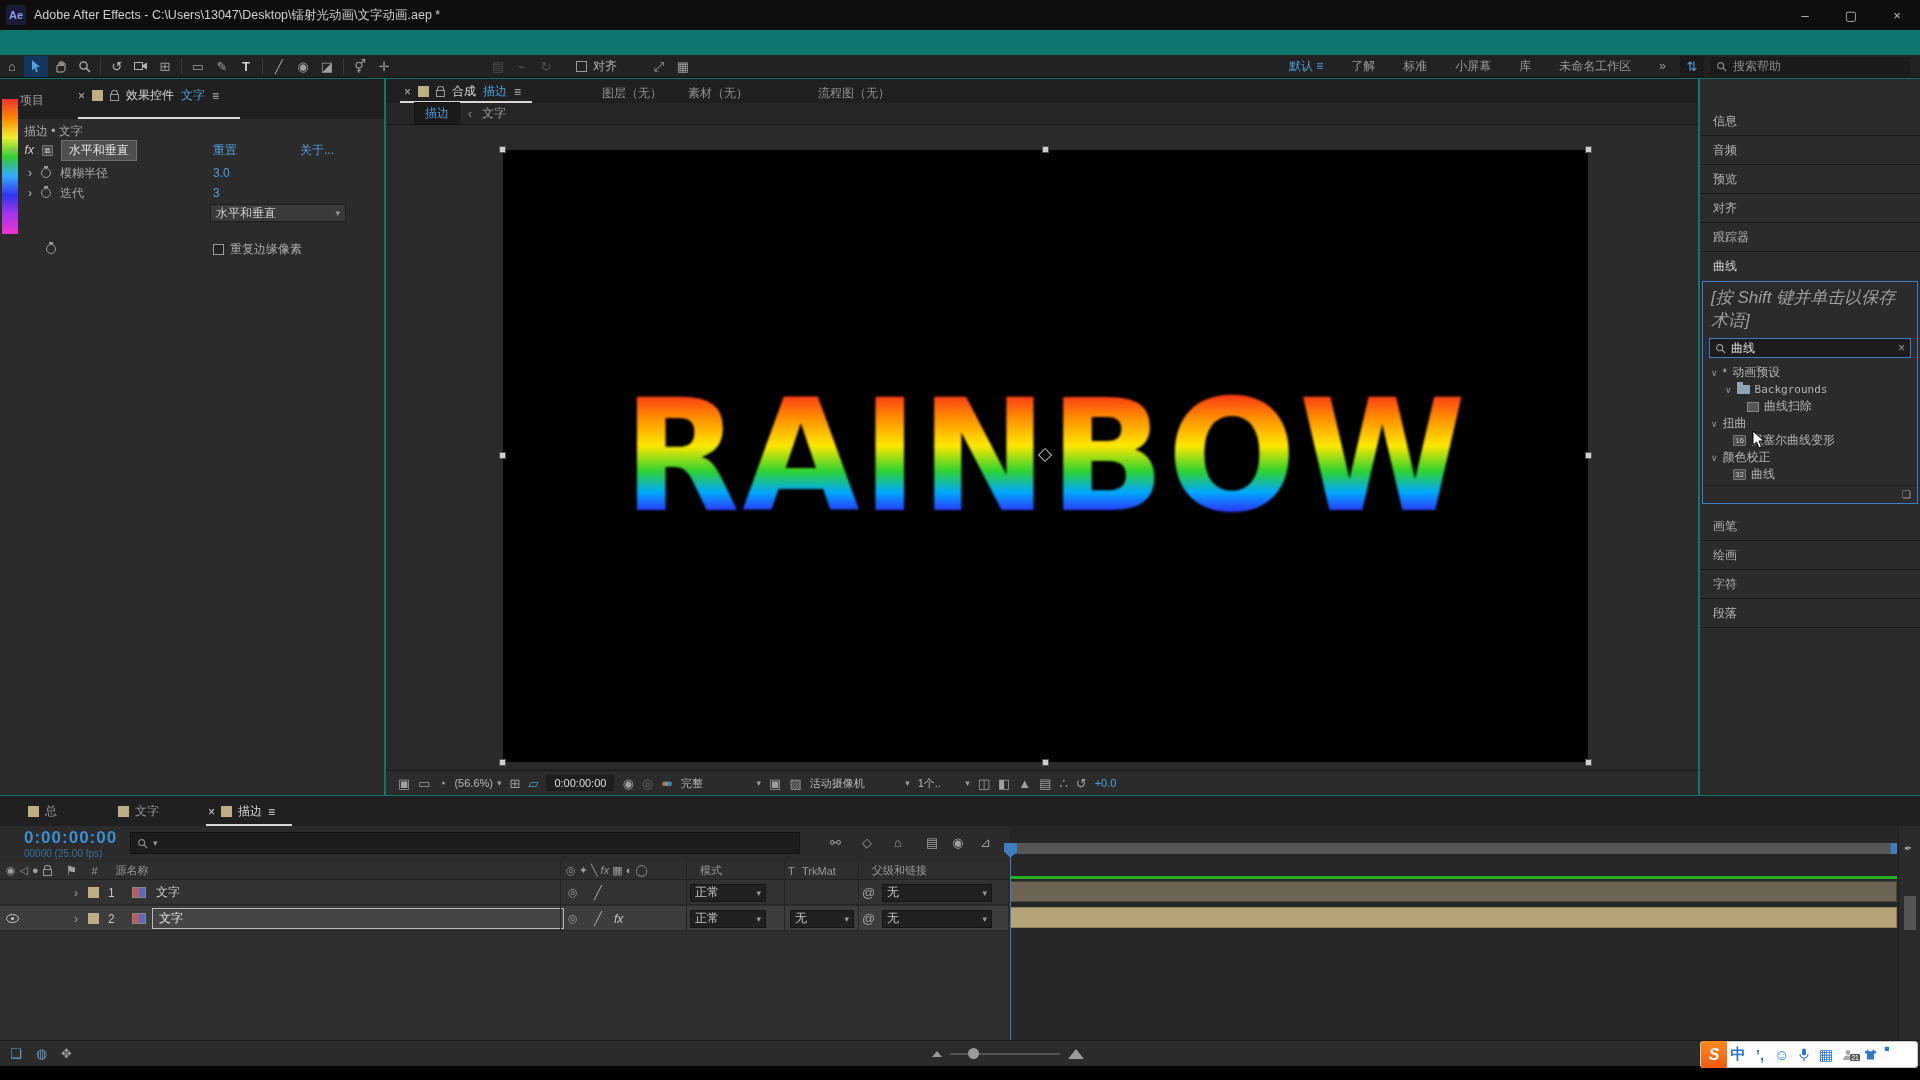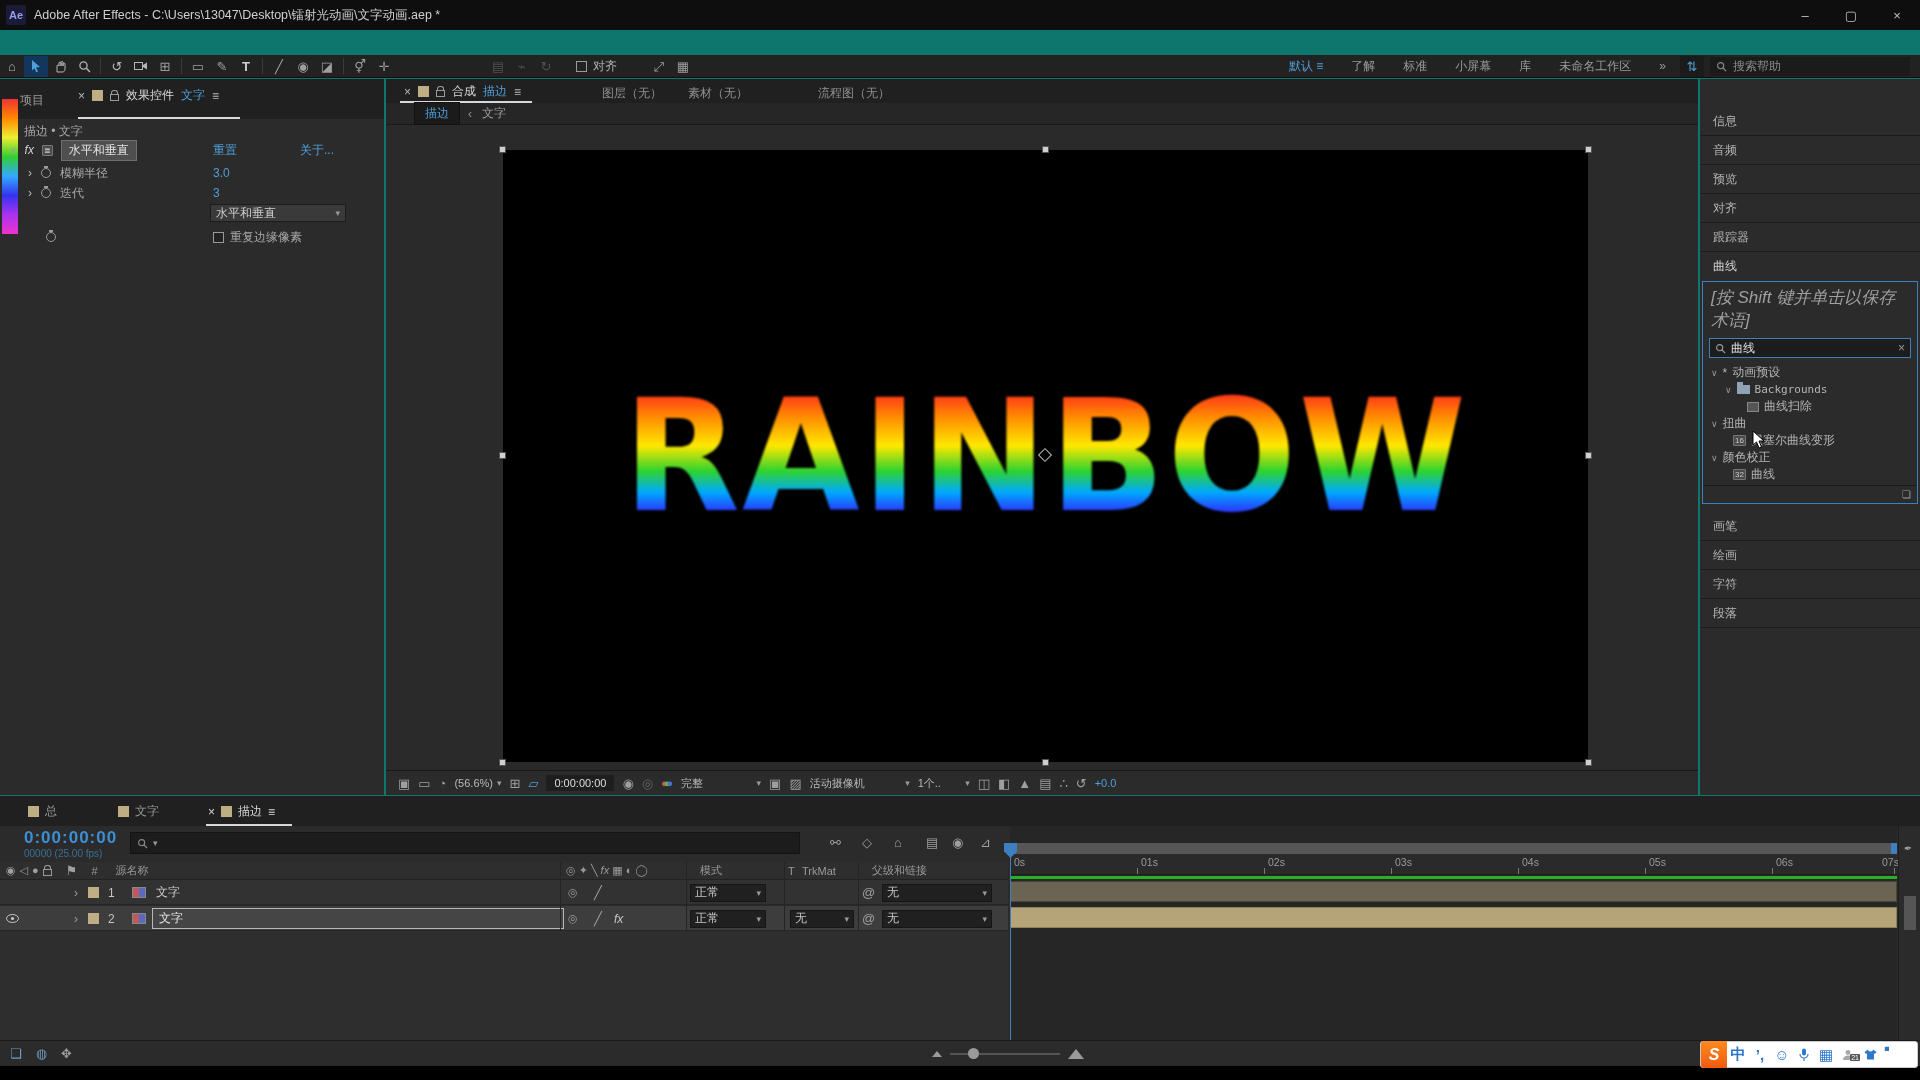--- a/index.html
+++ b/index.html
@@ -215,21 +215,21 @@
     <div class="p row" style="left:0;top:104px;width:384px;height:20px;">
       <span style="margin-left:28px;">›</span>
       <span class="stopwatch" style="margin-left:9px;"></span>
       <span style="margin-left:9px;color:#a8a8a8;">迭代</span>
     </div>
     <span class="p blue" style="left:213px;top:107px;">3</span>
     <div class="p ddown" style="left:210px;top:125px;width:136px;">
       <span>水平和垂直</span>
         <span class="chev">▾</span>
     </div>
-    <div class="p row" style="left:0;top:148px;width:384px;height:20px;">
+    <div class="p row" style="left:0;top:160px;width:384px;height:20px;">
       <span class="stopwatch" style="margin-left:46px;"></span>
       <span class="checkbox" style="margin-left:157px;"></span>
       <span style="margin-left:6px;color:#a8a8a8;">重复边缘像素</span>
     </div>
   </div>
 
   <div class="p panel" style="left:386px;top:79px;width:1312px;height:716px;background:#2a2a2a;">
     <div class="tabstrip" style="height:24px;">
       <div class="p row" style="left:18px;top:4px;gap:7px;">
         <span>×</span>
@@ -524,38 +524,20 @@
 
     <div class="p" style="left:0;top:135px;width:1008px;height:109px;background:#2e2e2e;"></div>
 
     <div class="p" style="left:1010px;top:30px;width:887px;height:214px;background:#262626;">
 
       <div class="p" style="left:0;top:17px;width:887px;height:11px;background:#565656;">
         <div class="p" style="left:0;top:0;width:6px;height:11px;background:#3e7fc1;"></div>
         <div class="p" style="right:0;top:0;width:6px;height:11px;background:#3e7fc1;"></div>
       </div>
 
-      <div class="p" style="left:0;top:28px;width:887px;height:21px;background:#2a2a2a;border-bottom:1px solid #1d1d1d;">
-        <span class="rlabel" style="left:4px;">0s</span>
-          <div class="tick" style="left:0px;"></div>
-        <span class="rlabel" style="left:131px;">01s</span>
-          <div class="tick" style="left:127px;"></div>
-        <span class="rlabel" style="left:258px;">02s</span>
-          <div class="tick" style="left:254px;"></div>
-        <span class="rlabel" style="left:385px;">03s</span>
-          <div class="tick" style="left:381px;"></div>
-        <span class="rlabel" style="left:512px;">04s</span>
-          <div class="tick" style="left:508px;"></div>
-        <span class="rlabel" style="left:639px;">05s</span>
-          <div class="tick" style="left:635px;"></div>
-        <span class="rlabel" style="left:766px;">06s</span>
-          <div class="tick" style="left:762px;"></div>
-        <span class="rlabel" style="left:872px;">07s</span>
-          <div class="tick" style="left:884px;"></div>
-      </div>
 
       <div class="p" style="left:0;top:50px;width:887px;height:3px;background:#27b027;"></div>
       <div class="p" style="left:0;top:55px;width:887px;height:21px;background:#6b6452;border:1px solid #4a443a;"></div>
       <div class="p" style="left:0;top:81px;width:887px;height:21px;background:#b5a477;border:1px solid #8f8059;"></div>
 
       <div class="p" style="left:0;top:17px;width:1px;height:197px;background:#3e7fc1;"></div>
       <div class="p" style="left:-6px;top:17px;width:13px;height:15px;background:#3e7fc1;clip-path:polygon(0 0,100% 0,100% 55%,50% 100%,0 55%);"></div>
     </div>
 
     <div class="p" style="left:1898px;top:30px;width:22px;height:214px;background:#2b2b2b;border-left:1px solid #1d1d1d;">

